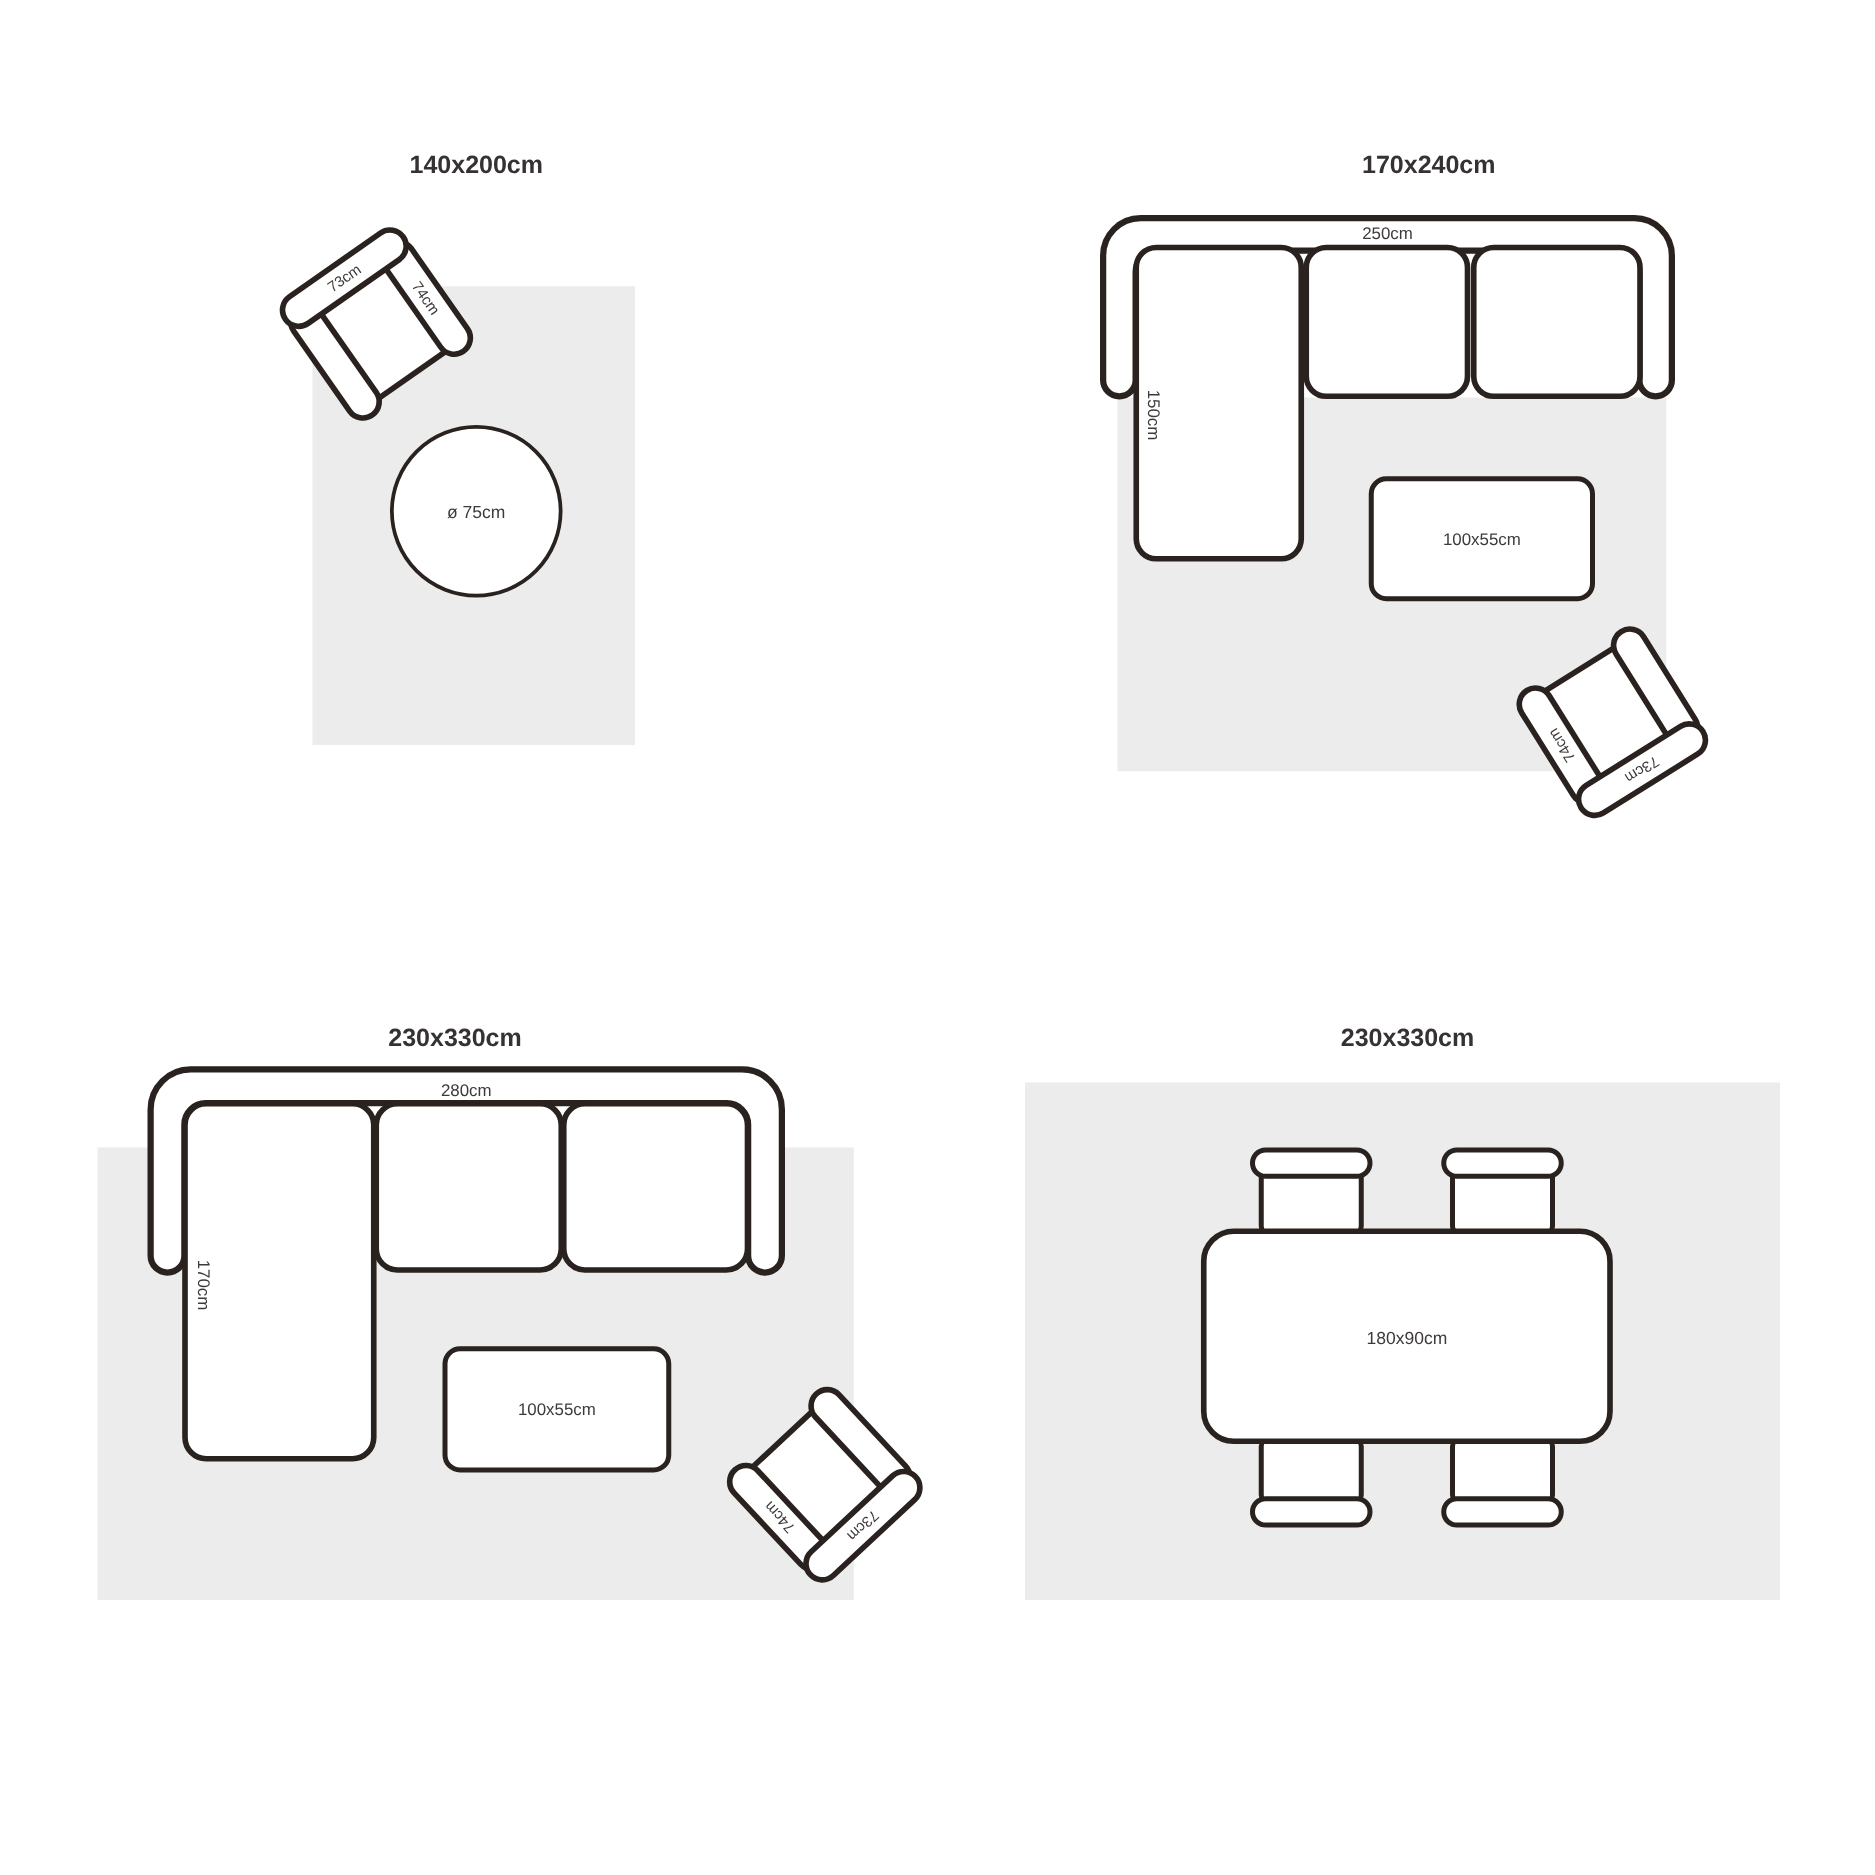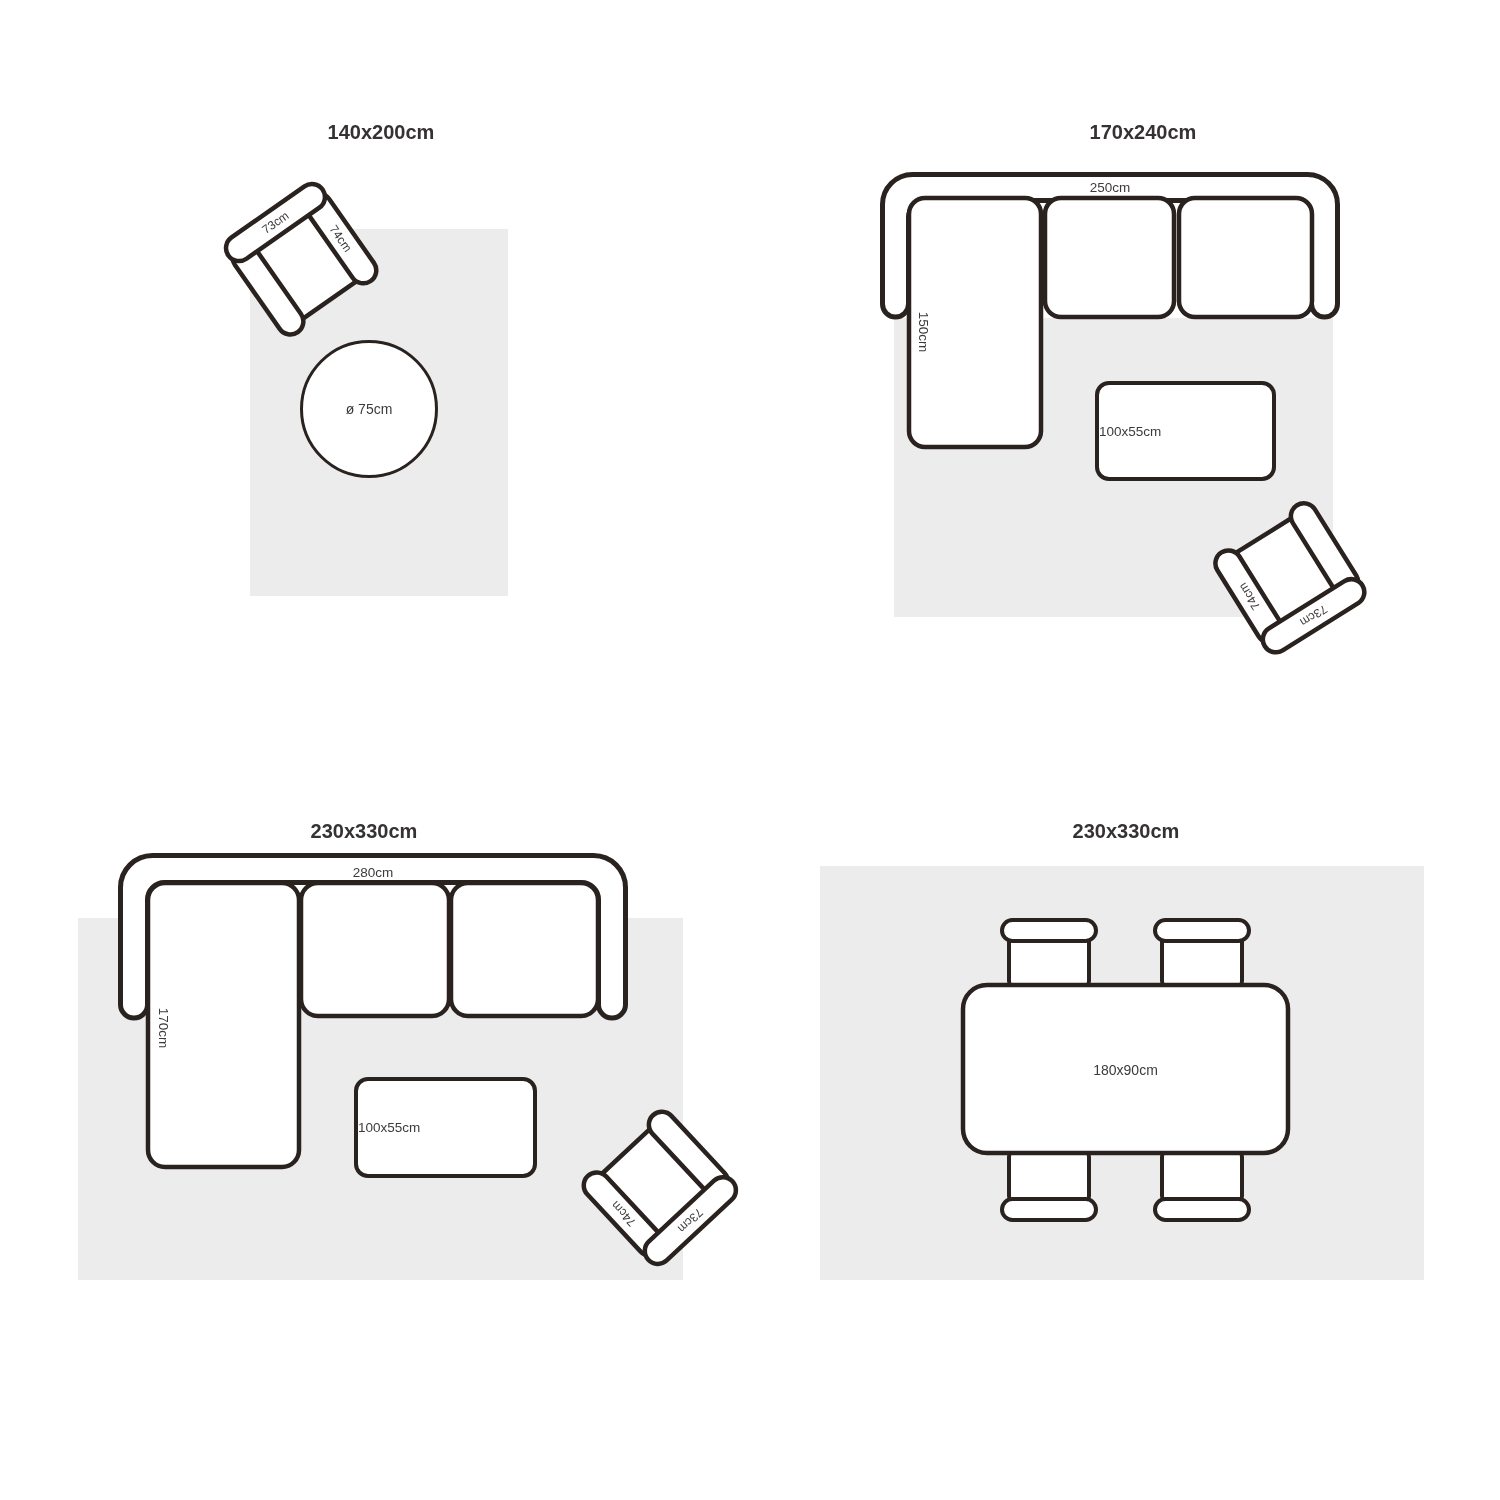--- a/index.html
+++ b/index.html
@@ -14,21 +14,21 @@
     position:relative;width:1500px;height:1280px;background:var(--bg);
     font-family:"Liberation Sans", sans-serif;overflow:hidden;padding-left:24px;
   }
   .rug{position:absolute;background:var(--rug);}
   .title{
     position:absolute;width:220px;text-align:center;
     font-size:20px;font-weight:bold;color:var(--title);line-height:26px;
   }
   .ctable{
     position:absolute;background:#fff;border:4px solid var(--stroke);
-    border-radius:14px;display:flex;align-items:center;
+    border-radius:14px;display:flex;align-items:center;justify-content:center;
     font-size:13.5px;color:var(--label);box-sizing:border-box;
   }
   .circle-table{
     position:absolute;background:#fff;border:3.5px solid var(--stroke);
     border-radius:50%;display:flex;align-items:center;justify-content:center;
     font-size:14px;color:var(--label);box-sizing:border-box;
   }
   svg{position:absolute;overflow:visible;}
   svg .s{fill:#fff;stroke:var(--stroke);stroke-width:5;}
   svg .c{fill:#fff;stroke:var(--stroke);stroke-width:4.5;}
@@ -40,21 +40,21 @@
   svg text.small{font-size:12px;}
 </style>
 </head>
 <body>
 
 <div id="canvas">
 
   <div class="title" style="left:271px;top:119px;">140x200cm</div>
   <div class="rug" style="left:250px;top:229px;width:258px;height:367px;"></div>
 
-  <div class="circle-table" style="left:300px;top:340px;width:138px;height:138px;">
+  <div class="circle-table" style="left:312px;top:340px;width:138px;height:138px;">
     <span>ø 75cm</span>
   </div>
 
   <svg style="left:241px;top:199px;transform:rotate(-35deg);" width="120" height="120" viewBox="0 0 120 120">
     <rect class="c" x="14" y="16" width="92" height="94" rx="10"></rect>
     <rect class="c" x="2.5" y="14" width="26" height="104" rx="13"></rect>
     <rect class="c" x="91.5" y="14" width="26" height="104" rx="13"></rect>
     <rect class="c" x="2.5" y="2.5" width="115" height="26" rx="13"></rect>
     <text class="small" x="60" y="19.5">73cm</text>
     <text class="small" x="104.5" y="70.3" transform="rotate(90 104.5 66)">74cm</text>

